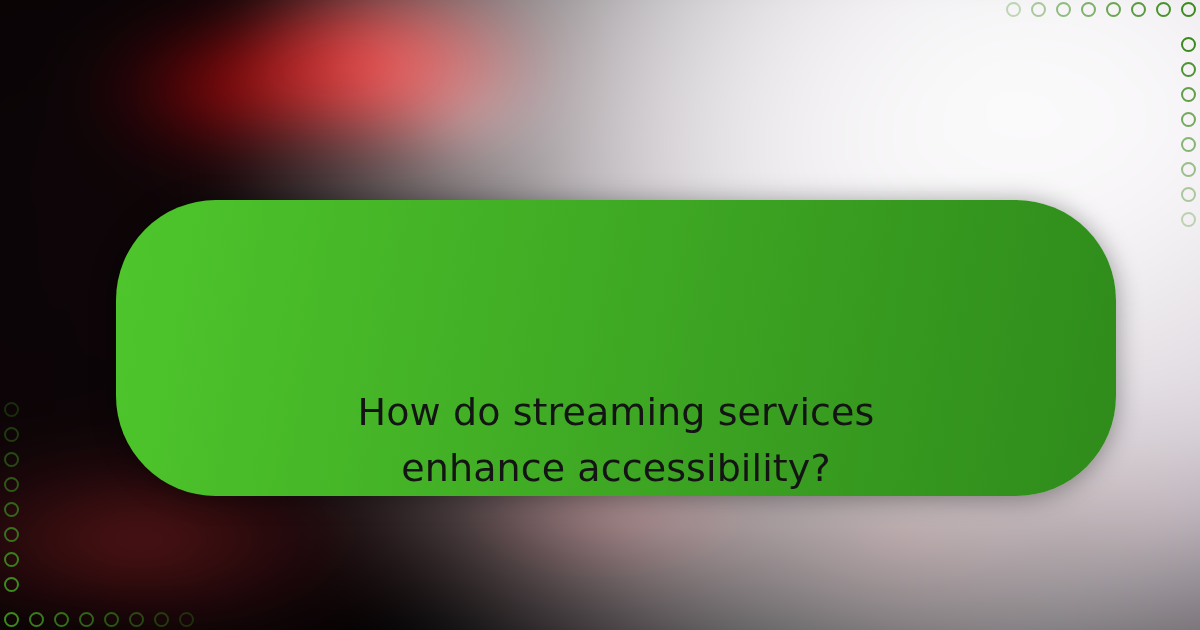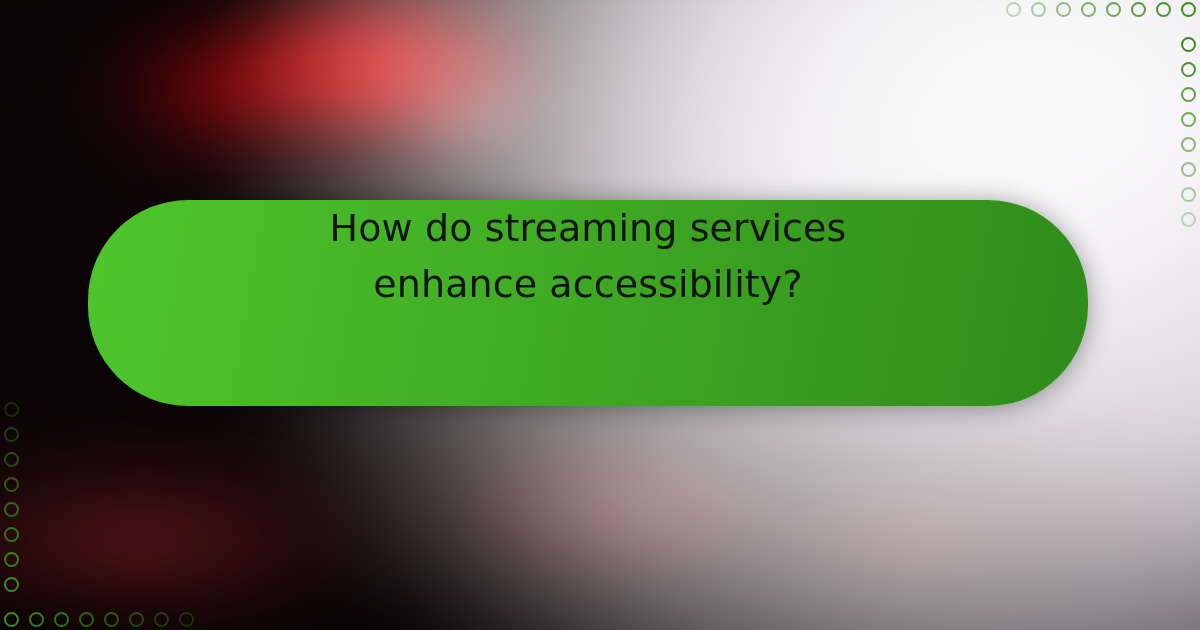--- a/index.html
+++ b/index.html
@@ -79,28 +79,28 @@
   
   #dots-bottom-left { bottom: 3px; left: 4px; }
   #dots-bottom-left .dot { margin-right: 10px; }
   
   #dots-left        { bottom: 28px; left: 4px; }
   #dots-left .dot   { margin-bottom: 10px; }
 
   
   #question-card {
     position: absolute;
-    left: 88px;
+    left: 116px;
     top: 200px;
     width: 1000px;
-    height: 206px;
+    height: 296px;
     border-radius: 100px;
     background: linear-gradient(100deg, #4ec62c 0%, #45b826 26%, #39a01f 58%, #2f8b1b 100%);
     display: flex;
-    align-items: flex-start;
+    align-items: flex-end;
     justify-content: center;
     box-shadow: 0 2px 26px rgba(0,0,0,0.38);
   }
 
   #question-text {
     margin: 0;
     padding: 0 90px;
     text-align: center;
     color: #141414;
     font-size: 38px;

